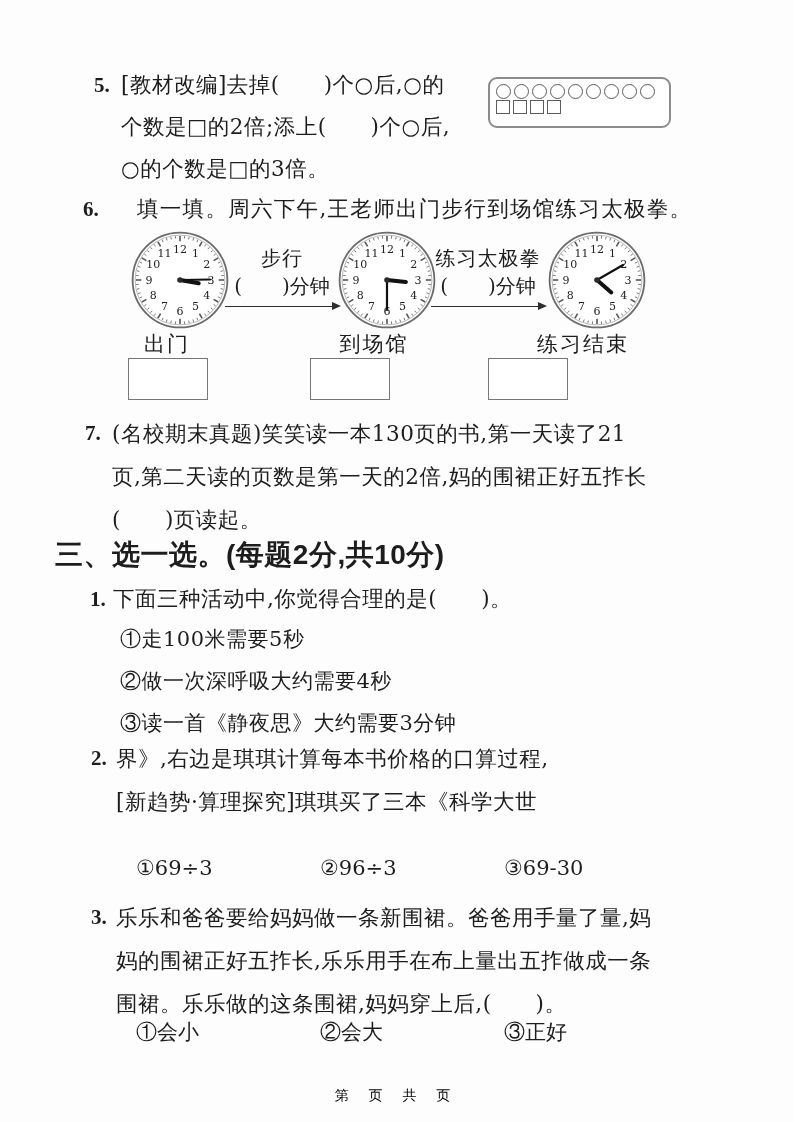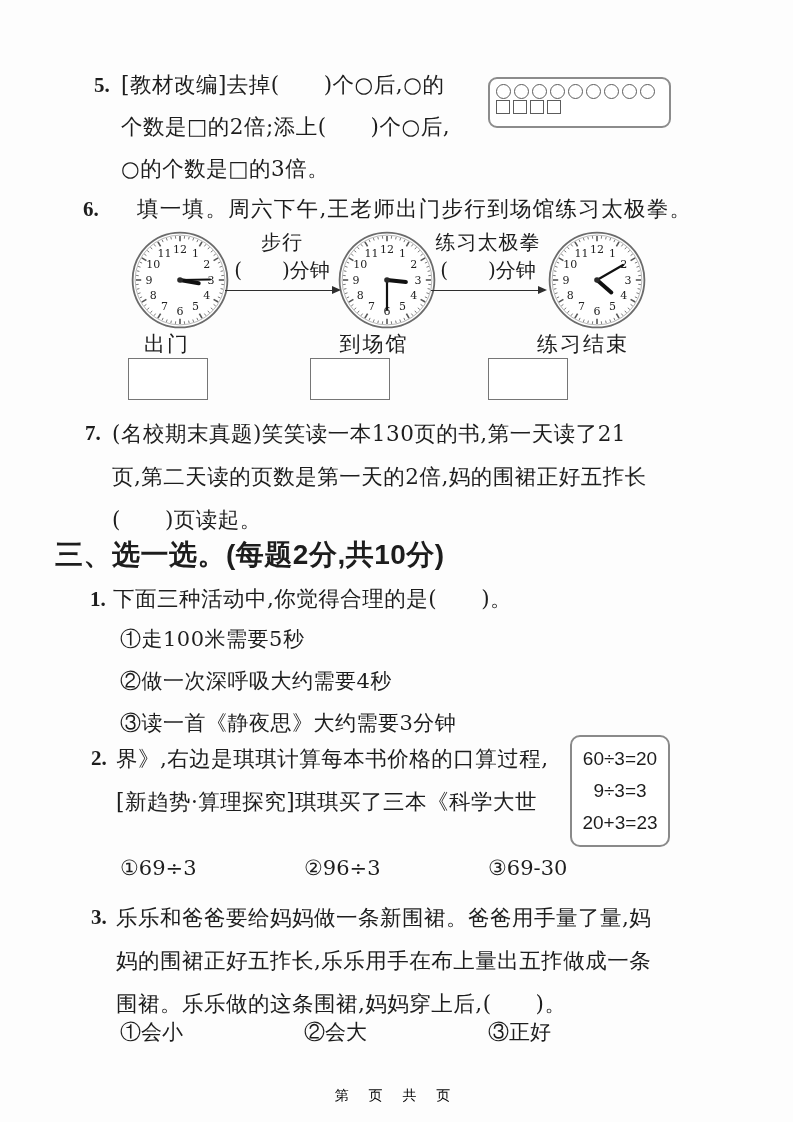--- a/index.html
+++ b/index.html
@@ -18,38 +18,38 @@
   .shape-row{display:flex;gap:3px;margin:1px 0;}
   .shp{display:inline-block;box-sizing:border-box;background:#fff;}
   .circle{width:15px;height:15px;border:1.8px solid #5c5c5c;border-radius:50%;}
   .square{width:14px;height:14px;border:1.8px solid #5c5c5c;}
 
   
   .clock{position:absolute;top:230px;width:100px;height:100px;}
   .clock-label{position:absolute;top:330px;font-size:21px;text-align:center;white-space:nowrap;letter-spacing:2px;}
   .ansbox{position:absolute;top:358px;width:78px;height:40px;border:1.6px solid #767676;background:#fff;}
   .transition{position:absolute;top:229px;text-align:center;font-size:20px;white-space:nowrap;}
-  .t-act{line-height:26px;letter-spacing:1px;}
+  .t-act{line-height:26px;letter-spacing:1px;margin-top:16px;}
   .t-blank{line-height:30px;}
   .arrow{position:relative;margin-top:5px;border-top:1.7px solid #2e2e2e;height:0;}
   .arrow::after{content:"";position:absolute;right:-2px;top:-5px;width:0;height:0;
                 border-left:9px solid #2e2e2e;border-top:4.2px solid transparent;border-bottom:4.2px solid transparent;}
 
   
   .sec{position:absolute;left:55px;top:536px;font-family:"Liberation Sans","DejaVu Sans",sans-serif;
        font-weight:700;font-size:28px;letter-spacing:0.5px;white-space:nowrap;}
 
   
   .calcbox{position:absolute;left:570px;top:735px;width:100px;height:112px;border:2px solid #8a8a8a;
            border-radius:10px;background:#fff;display:flex;flex-direction:column;justify-content:space-evenly;
            align-items:center;font-size:19px;font-family:"Liberation Sans","DejaVu Sans",sans-serif;box-sizing:border-box;}
   .calcbox div{line-height:20px;}
 
   .optrow{position:absolute;height:32px;}
-  .opt{position:absolute;font-size:21px;white-space:nowrap;}
+  .opt{position:absolute;font-size:21px;white-space:nowrap;margin-left:16px;}
   .opt.o1{left:0;}
   .opt.o2{left:184px;}
   .opt.o3{left:368px;}
   .optcol div{font-size:21px;line-height:42px;white-space:nowrap;letter-spacing:0.5px;}
 
   .footer{position:absolute;left:0;right:0;top:1087px;text-align:center;font-size:14px;
           font-family:"Liberation Sans","DejaVu Sans",sans-serif;letter-spacing:8px;color:#000000;}
 </style>
 </head>
 <body>
@@ -362,25 +362,20 @@
     <div>①走100米需要5秒</div>
     <div>②做一次深呼吸大约需要4秒</div>
     <div>③读一首《静夜思》大约需要3分钟</div>
   </div>
 
   <section class="q lh43" style="left:116px;top:737px;">
     <span class="num" style="left:-25px;">2.</span>
     <div class="line">界》,右边是琪琪计算每本书价格的口算过程,</div>
     <div class="line">[新趋势·算理探究]琪琪买了三本《科学大世</div>
   </section>
-  <div class="calcbox">
-    <div>60÷3=20</div>
-    <div>9÷3=3</div>
-    <div>20+3=23</div>
-  </div>
   <div class="optrow" style="left:120px;top:856px;width:560px;">
     <span class="opt o1">①69÷3</span>
     <span class="opt o2">②96÷3</span>
     <span class="opt o3">③69-30</span>
   </div>
 
   <section class="q lh43" style="left:116px;top:896px;">
     <span class="num" style="left:-25px;">3.</span>
     <div class="line">乐乐和爸爸要给妈妈做一条新围裙。爸爸用手量了量,妈</div>
     <div class="line">妈的围裙正好五拃长,乐乐用手在布上量出五拃做成一条</div>

